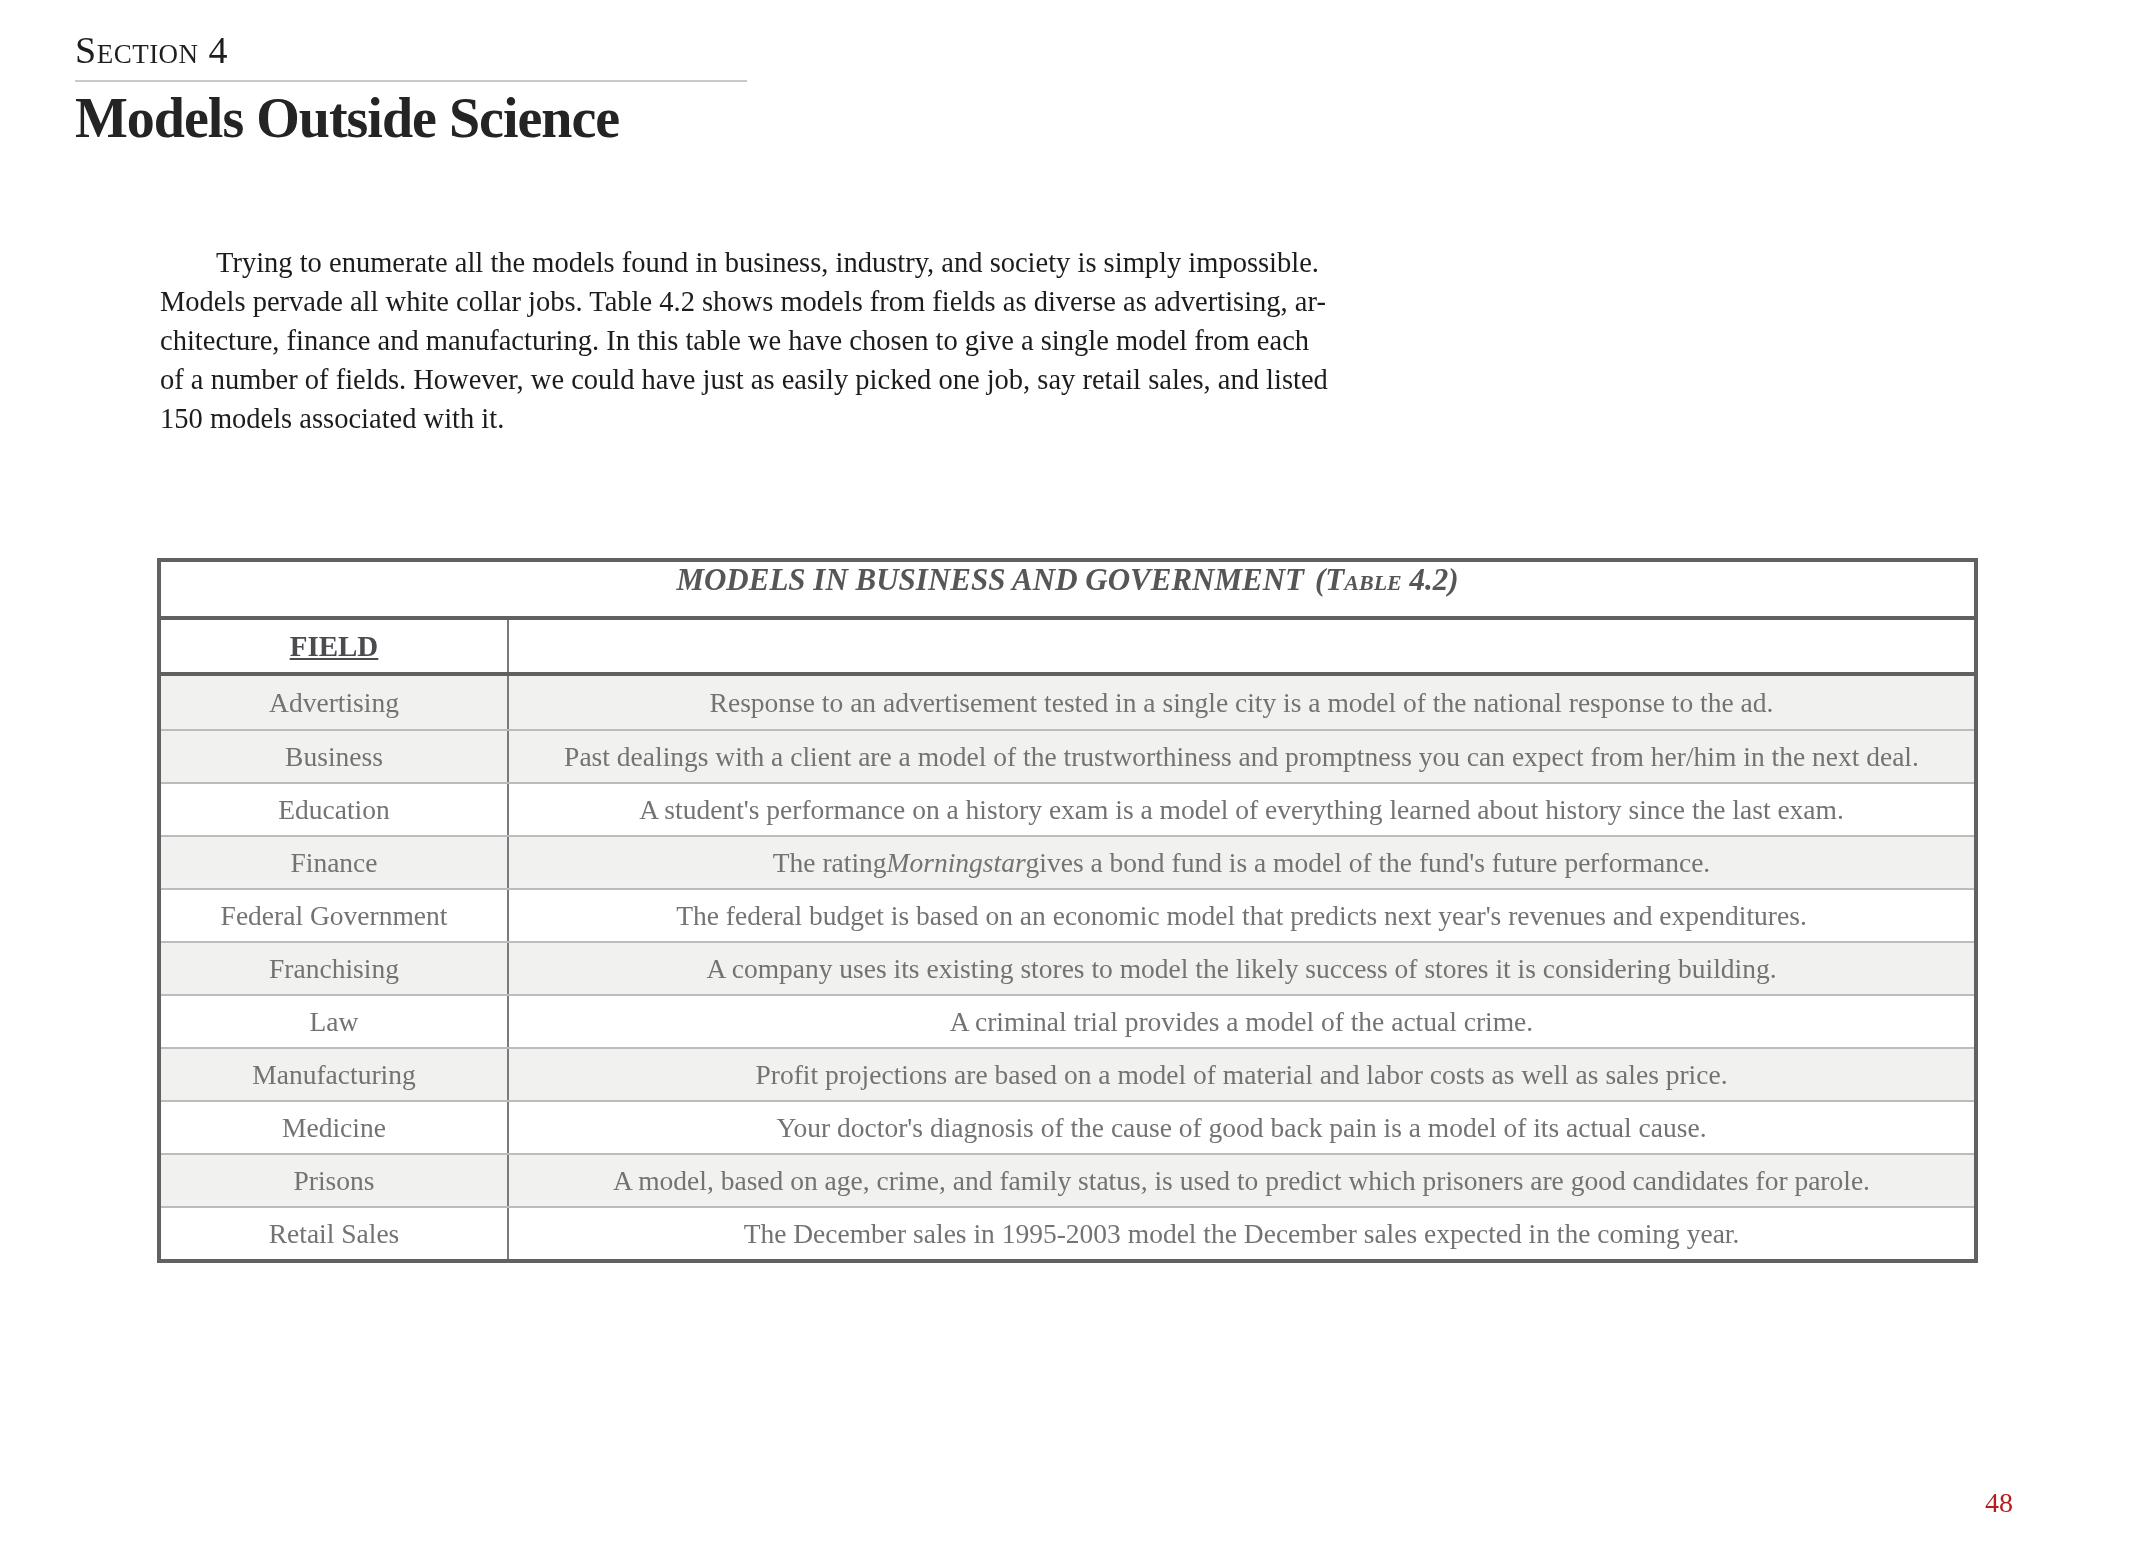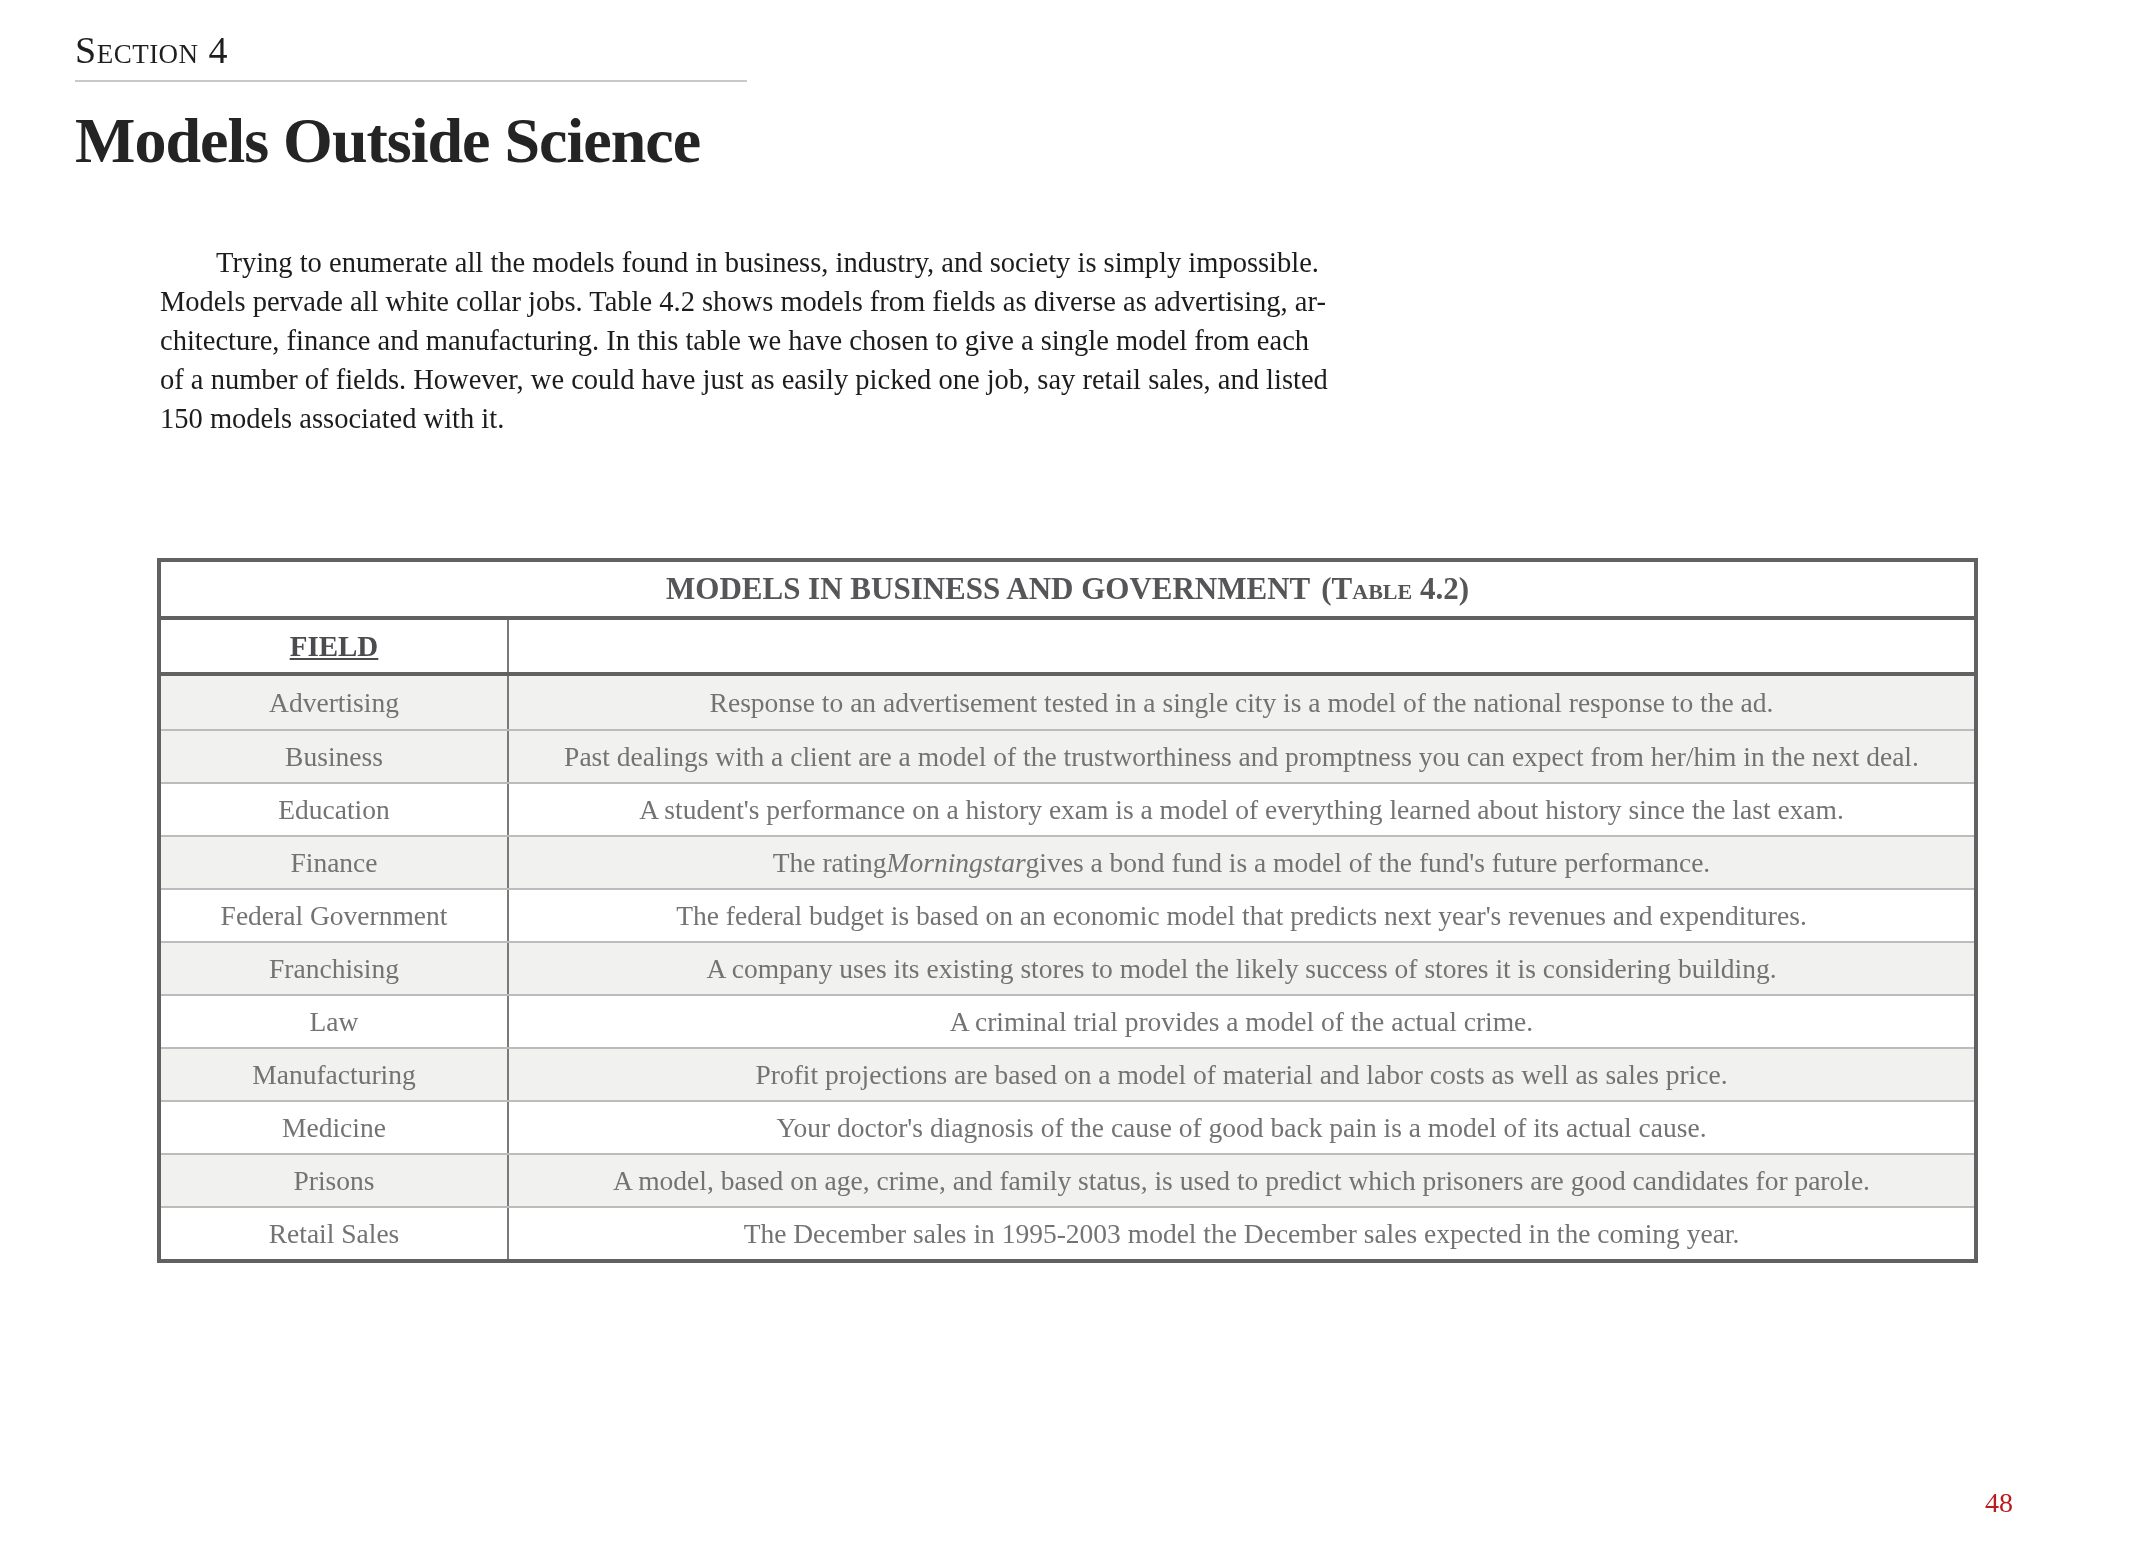--- a/index.html
+++ b/index.html
@@ -21,25 +21,25 @@
     color: #1e1e1e;
     letter-spacing: 0.5px;
   }
   .header-rule {
     width: 672px;
     border: none;
     border-top: 2px solid #c9c9c9;
     margin-top: 8px;
   }
   .doc-title {
-    font-size: 64px;
+    font-size: 56px;
     font-weight: bold;
     color: #242424;
     letter-spacing: -1px;
-    margin-top: 22px;
+    margin-top: 4px;
     white-space: nowrap;
   }
 
   
   .intro {
     position: absolute;
     left: 160px;
     top: 243px;
     font-size: 28.5px;
     line-height: 39px;
@@ -53,27 +53,27 @@
     position: absolute;
     left: 157px;
     top: 558px;
     width: 1821px;
     border: 4px solid var(--border-dark, #616161);
     background: #ffffff;
   }
   .table-title-row {
     min-height: 58px;
     display: flex;
-    align-items: center;
     justify-content: center;
     border-bottom: 4px solid var(--border-dark, #616161);
     font-weight: bold;
     font-size: 31px;
     color: #565659;
     background: #ffffff;
+    font-style: italic;
   }
   .table-title-sub {
     font-variant: small-caps;
     margin-left: 11px;
   }
   .table-header-row {
     display: flex;
     min-height: 56px;
     border-bottom: 4px solid var(--border-dark, #616161);
     font-weight: bold;

